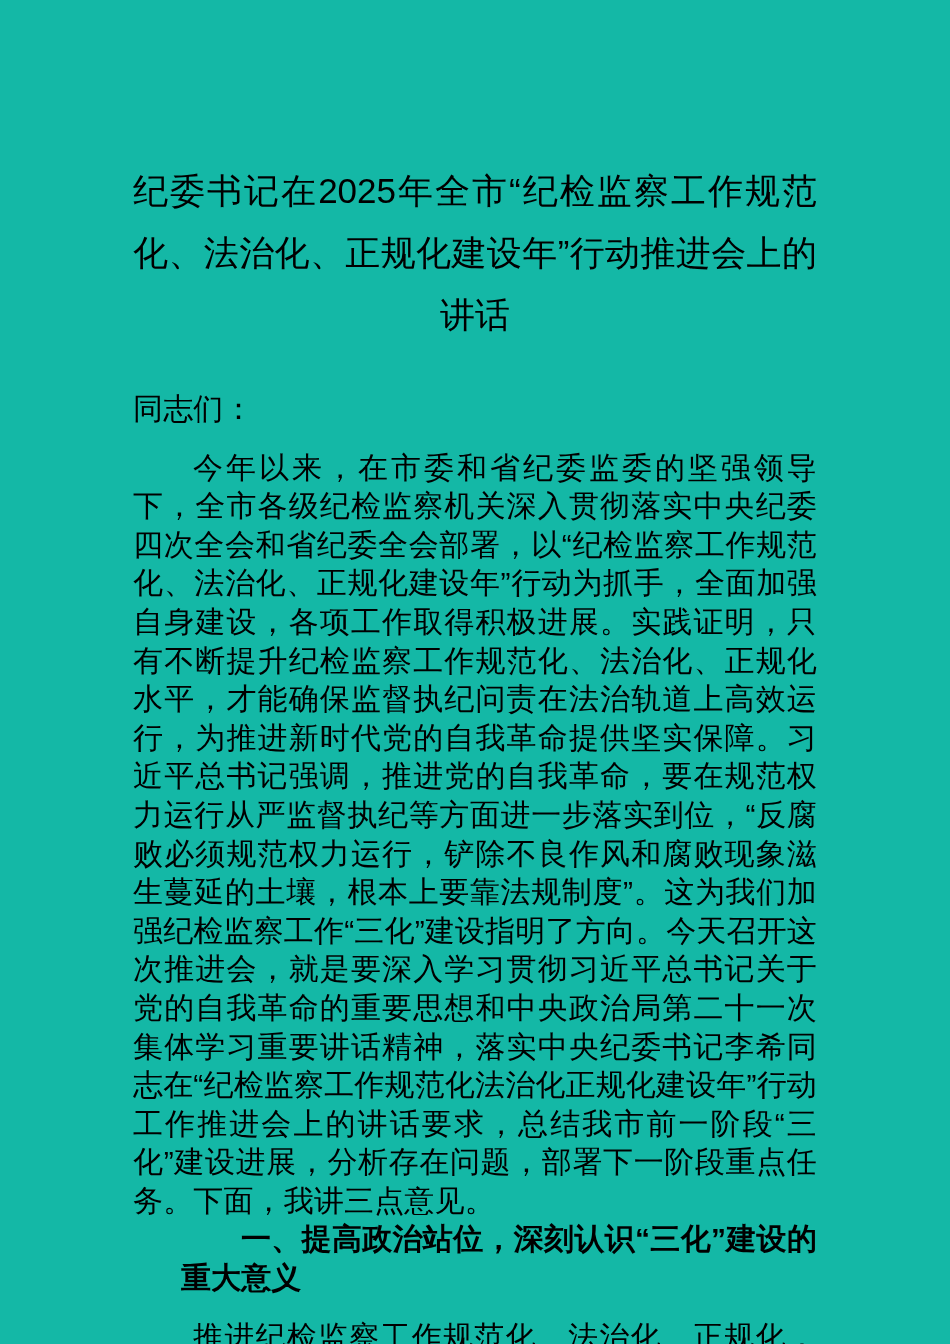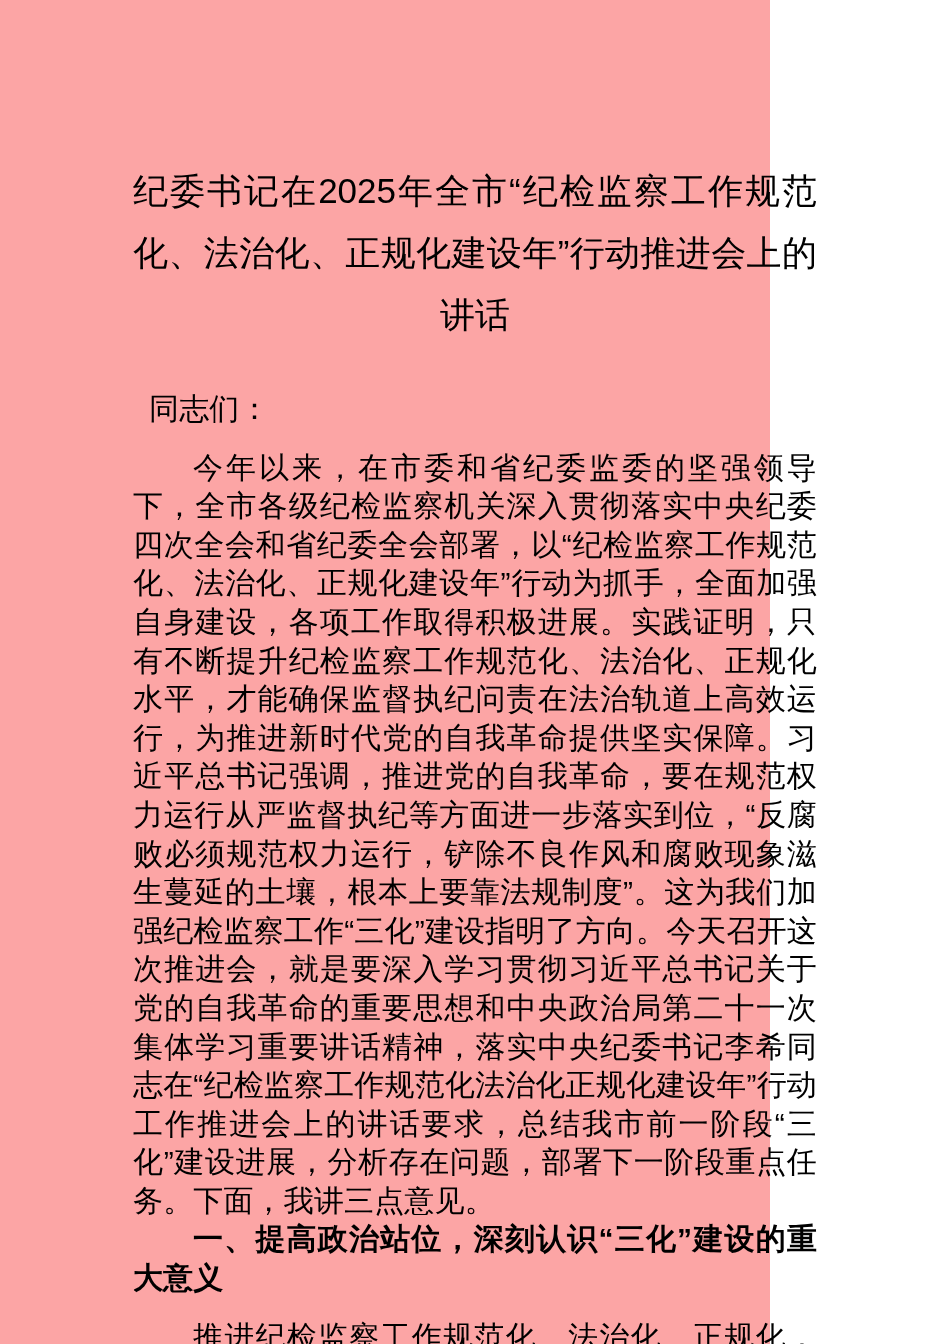--- a/index.html
+++ b/index.html
@@ -12,23 +12,23 @@
     width: 950px;
     height: 1344px;
     overflow: hidden;
     font-family: "Liberation Sans", "DejaVu Sans", sans-serif;
     color: #000000;
     -webkit-font-smoothing: antialiased;
   }
 
   .page {
     position: relative;
-    width: 770px;
+    width: 950px;
     height: 1344px;
-    background: #fca5a5;
+    background: #14b8a6;
     box-sizing: border-box;
   }
 
   
   .content {
     position: absolute;
     left: 133px;
     top: 0;
     width: 684px;
   }
@@ -58,32 +58,32 @@
     line-height: 38.6px;
     font-weight: 400;
     text-align: justify;
     text-justify: inter-character;
     word-break: break-all;
     letter-spacing: 0.15px;
   }
 
   p.salutation {
     text-indent: 0;
-    margin-left: 16px;
   }
 
   p.indent2 {
     text-indent: 60px;
     margin-top: 20px;
   }
 
   p.heading-para {
     text-indent: 60px;
     font-weight: 700;
     letter-spacing: 0.1px;
+    margin-left: 48px;
   }
 </style>
 </head>
 <body>
 
 <div class="page">
   <div class="content">
 
     <h1 class="doc-title">纪委书记在2025年全市“纪检监察工作规范化、法治化、正规化建设年”行动推进会上的讲话</h1>
 

